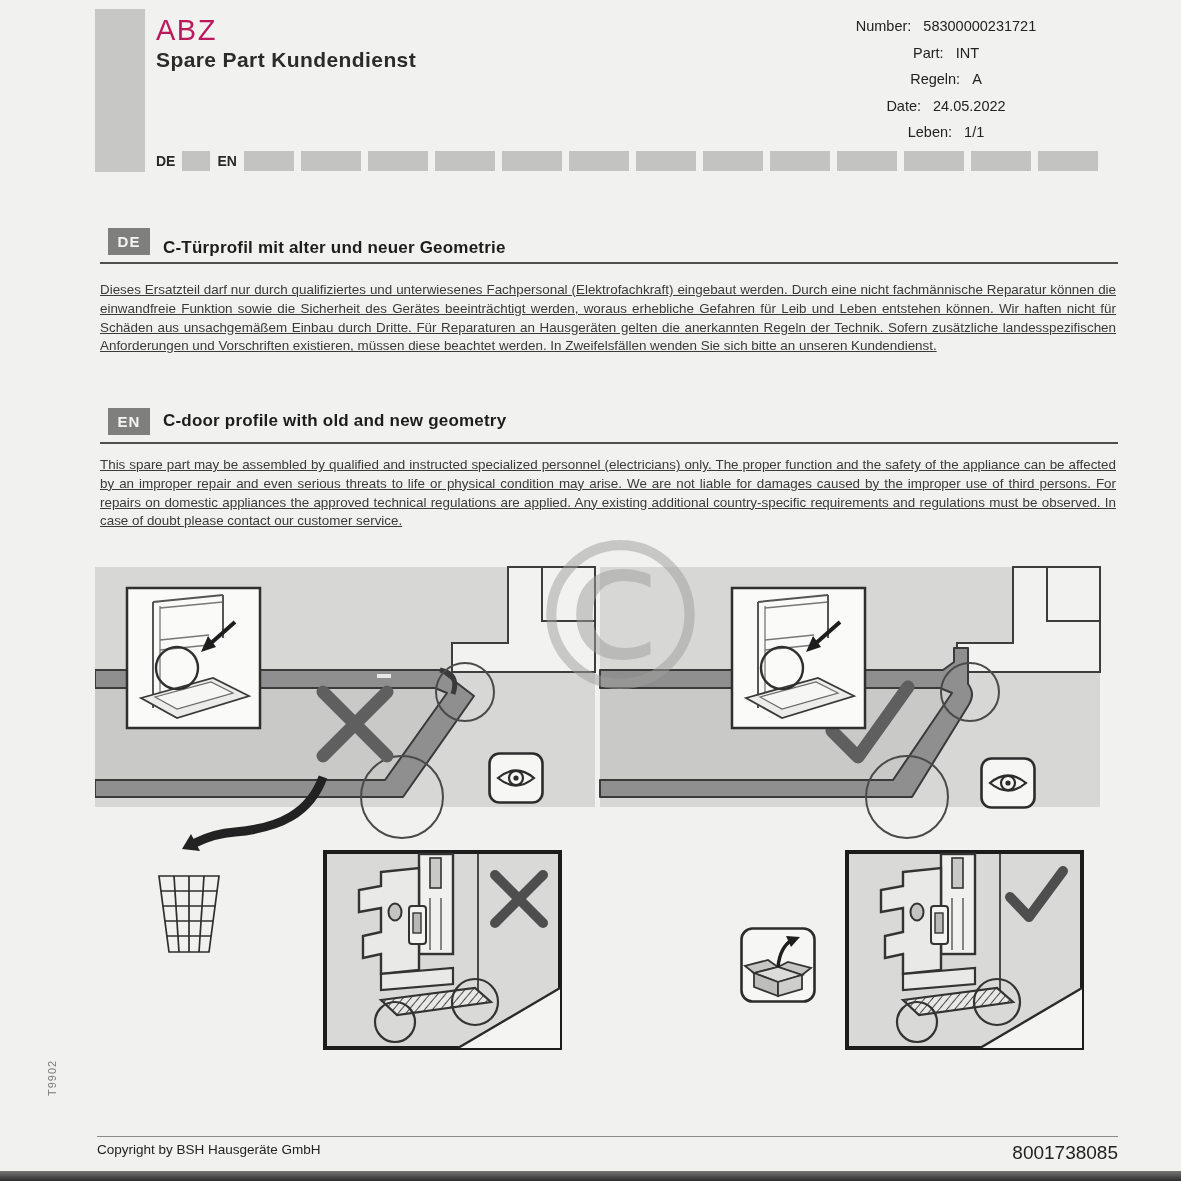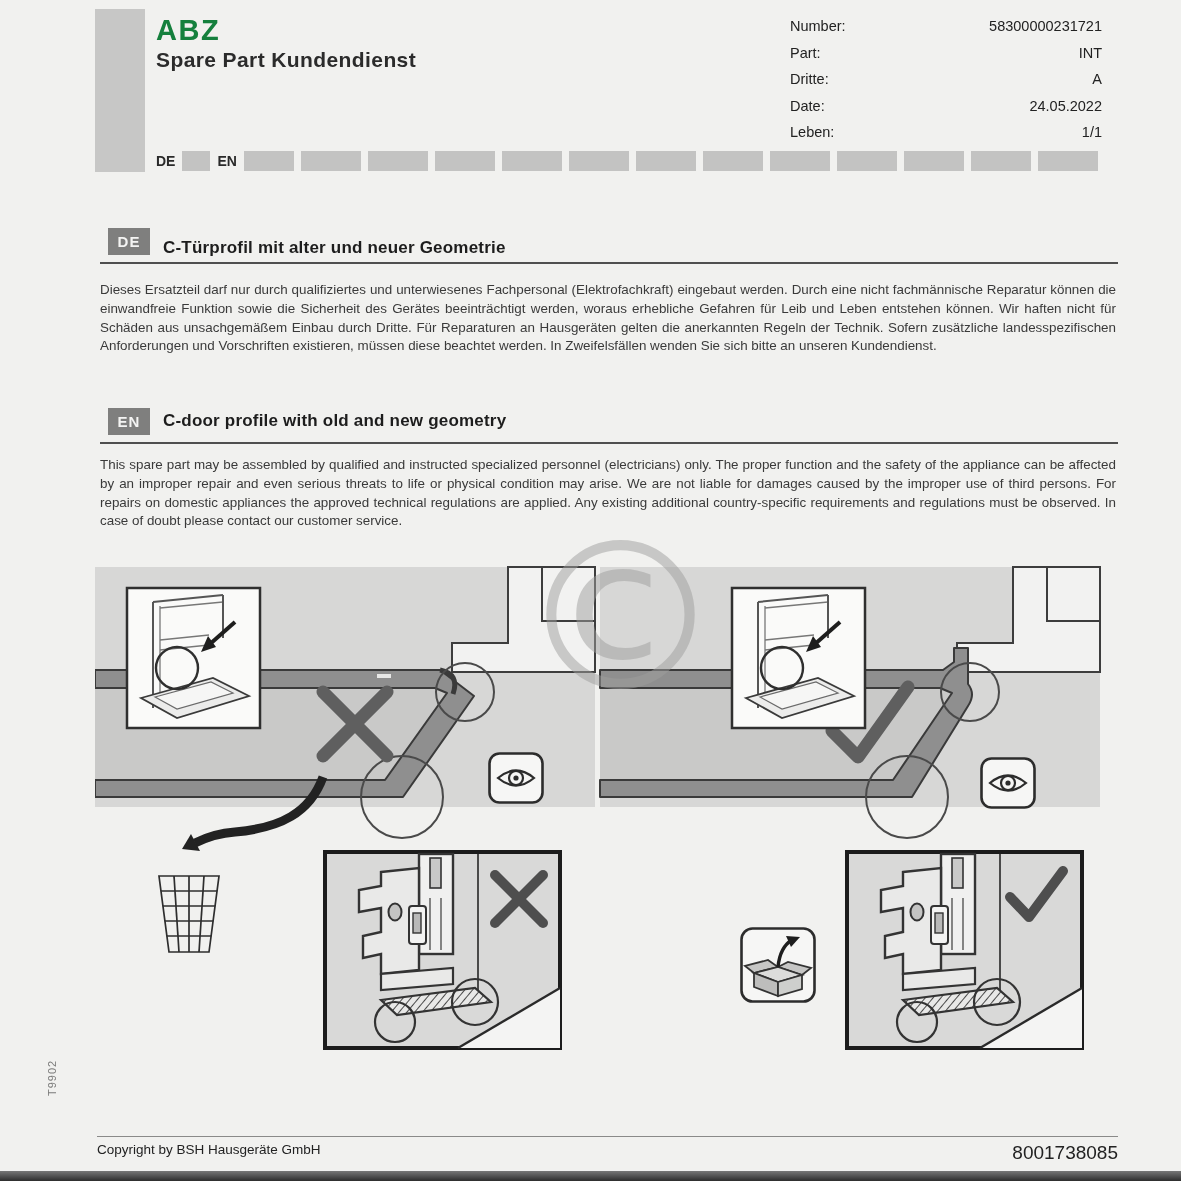--- a/index.html
+++ b/index.html
@@ -4,33 +4,33 @@
 <style>
   html,body{margin:0;padding:0;}
   body{
     width:1181px;height:1181px;position:relative;overflow:hidden;
     background:#f1f1ef;
     font-family:"Liberation Sans",sans-serif;color:#2e2e2e;
   }
   .abs{position:absolute;}
   
   .logo-bar{left:95px;top:9px;width:50px;height:163px;background:#c7c7c6;}
-  .brand{left:156px;top:14px;font-size:29px;font-weight:bold;letter-spacing:1.5px;color:#15803d;}
+  .brand{left:156px;top:14px;font-size:29px;font-weight:normal;letter-spacing:1.5px;color:#be185d;}
   .doc-title{left:156px;top:48px;font-size:21px;font-weight:bold;letter-spacing:.4px;color:#2b2b2b;}
   .meta{left:790px;top:18px;width:312px;font-size:14.5px;color:#222;}
-  .meta-row{display:flex;justify-content:space-between;line-height:16px;margin-bottom:10.5px;gap:12px;}
+  .meta-row{display:flex;justify-content:center;line-height:16px;margin-bottom:10.5px;gap:12px;}
   .tab-row{left:156px;top:150px;height:21px;display:flex;align-items:center;gap:7px;
            font-size:14px;font-weight:bold;color:#2a2a2a;}
   .tab-box{height:20px;background:#c3c3c2;flex:0 0 auto;}
   
   .badge{width:42px;height:27px;background:#7f7f7e;color:#f4f4f3;font-weight:bold;font-size:15px;
          text-align:center;line-height:27px;letter-spacing:1px;}
   .sec-title{font-size:17px;font-weight:bold;color:#1d1d1d;letter-spacing:.2px;}
   .rule{left:100px;width:1018px;height:0;border-top:2px solid #4f4f4f;}
-  .para{left:100px;width:1016px;text-align:justify;font-size:13.4px;line-height:18.8px;color:#3a3a3a;}
+  .para{left:100px;width:1016px;text-align:justify;font-size:13.4px;line-height:18.8px;color:#3a3a3a;text-decoration:underline;}
   
   .figure-svg{left:95px;top:545px;}
   .watermark{left:518px;top:516px;font-size:205px;line-height:1;color:#9f9f9e;opacity:.5;
              font-family:"DejaVu Sans",sans-serif;pointer-events:none;z-index:5;}
   
   .side-code{left:46px;top:1080px;width:16px;height:58px;}
   .side-code span{display:block;transform:rotate(-90deg) translate(-100%,0);transform-origin:top left;
                   white-space:nowrap;font-size:11px;color:#7c7c7b;letter-spacing:1px;}
   .footer-line{left:97px;top:1136px;width:1021px;height:0;border-top:1.5px solid #8a8a89;}
   .copyright{left:97px;top:1142px;font-size:13.5px;color:#222;}
@@ -50,21 +50,21 @@
   <div class="abs meta">
     <div class="meta-row">
       <span>Number:</span>
       <span>58300000231721</span>
     </div>
     <div class="meta-row">
       <span>Part:</span>
       <span>INT</span>
     </div>
     <div class="meta-row">
-      <span>Dritte:</span>
+      <span>Regeln:</span>
       <span>A</span>
     </div>
     <div class="meta-row">
       <span>Date:</span>
       <span>24.05.2022</span>
     </div>
     <div class="meta-row">
       <span>Leben:</span>
       <span>1/1</span>
     </div>

